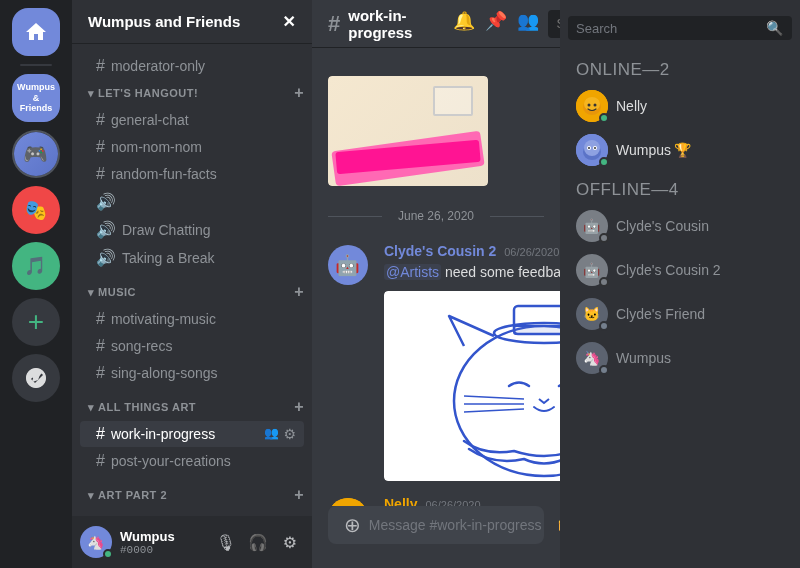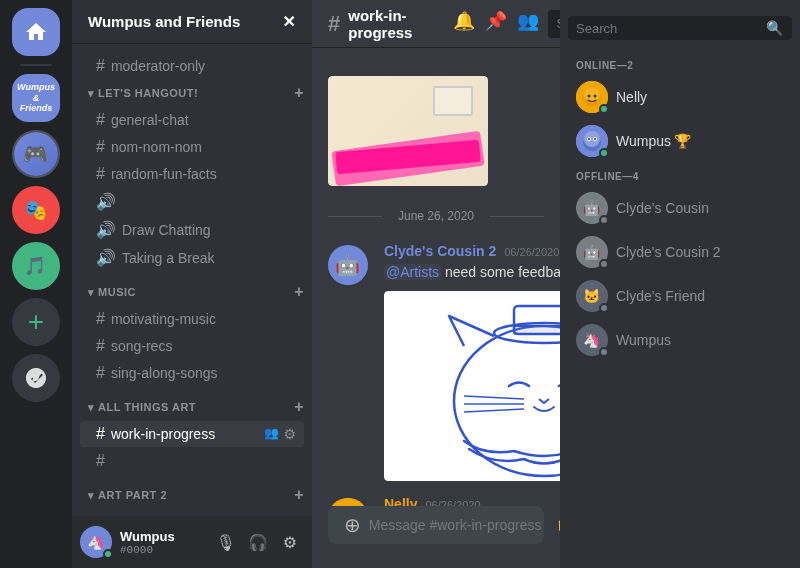--- a/index.html
+++ b/index.html
@@ -22,21 +22,21 @@
       height: 48px;
       border-radius: 50%;
       display: flex;
       align-items: center;
       justify-content: center;
       cursor: pointer;
       font-size: 18px;
       font-weight: bold;
       transition: border-radius 0.2s;
     }
-    .server-icon.active { border-radius: 16px; font-style: italic; }
+    .server-icon.active { border-radius: 16px; }
     .server-icon.home { background: #7289da; color: white; }
     .server-icon.wumpus { background: #7289da; color: white; font-size: 10px; text-align: center; padding: 4px; }
     .server-icon.s1 { background: #43b581; color: white; }
     .server-icon.s2 { background: #f04747; color: white; font-size: 22px; }
     .server-icon.s3 { background: #7289da; color: white; }
     .server-icon.add { background: #36393f; color: #43b581; font-size: 24px; }
     .server-divider { width: 32px; height: 2px; background: #36393f; border-radius: 1px; }
     .server-icon.compass { background: #36393f; color: #dcddde; font-size: 20px; }
 
     
@@ -243,22 +243,22 @@
 
     
     .members-sidebar {
       width: 240px;
       background: #2f3136;
       padding: 16px 8px;
       overflow-y: auto;
       flex-shrink: 0;
     }
     .members-section-header {
-      font-size: 10px;
-      font-weight: 700;
+      font-size: 17px;
+      font-weight: 400;
       text-transform: uppercase;
       color: #8e9297;
       padding: 8px 8px 4px;
       letter-spacing: 0.5px;
     }
     .member-item {
       display: flex;
       align-items: center;
       gap: 8px;
       padding: 6px 8px;
@@ -429,20 +429,21 @@
       <div class="channel-item active" style="background:#393c43; color:#fff;">
         <span class="channel-icon" style="color:#fff;">#</span>
         <span class="channel-name" style="color:#fff;">work-in-progress</span>
         <span class="channel-actions">
           <span class="channel-action-btn" style="font-size:12px;">👥</span>
           <span class="channel-action-btn">⚙</span>
         </span>
       </div>
       <div class="channel-item">
         <span class="channel-icon">#</span>
+        <span class="channel-name">post-your-creations</span>
       </div>
     </div>
 
     <div class="channel-section">
       <div class="channel-section-header">
         <span style="margin-right:4px;">▾</span>
         <span>ART PART 2</span>
         <span style="margin-left:auto; font-size:16px;">+</span>
       </div>
       <div class="channel-item">

